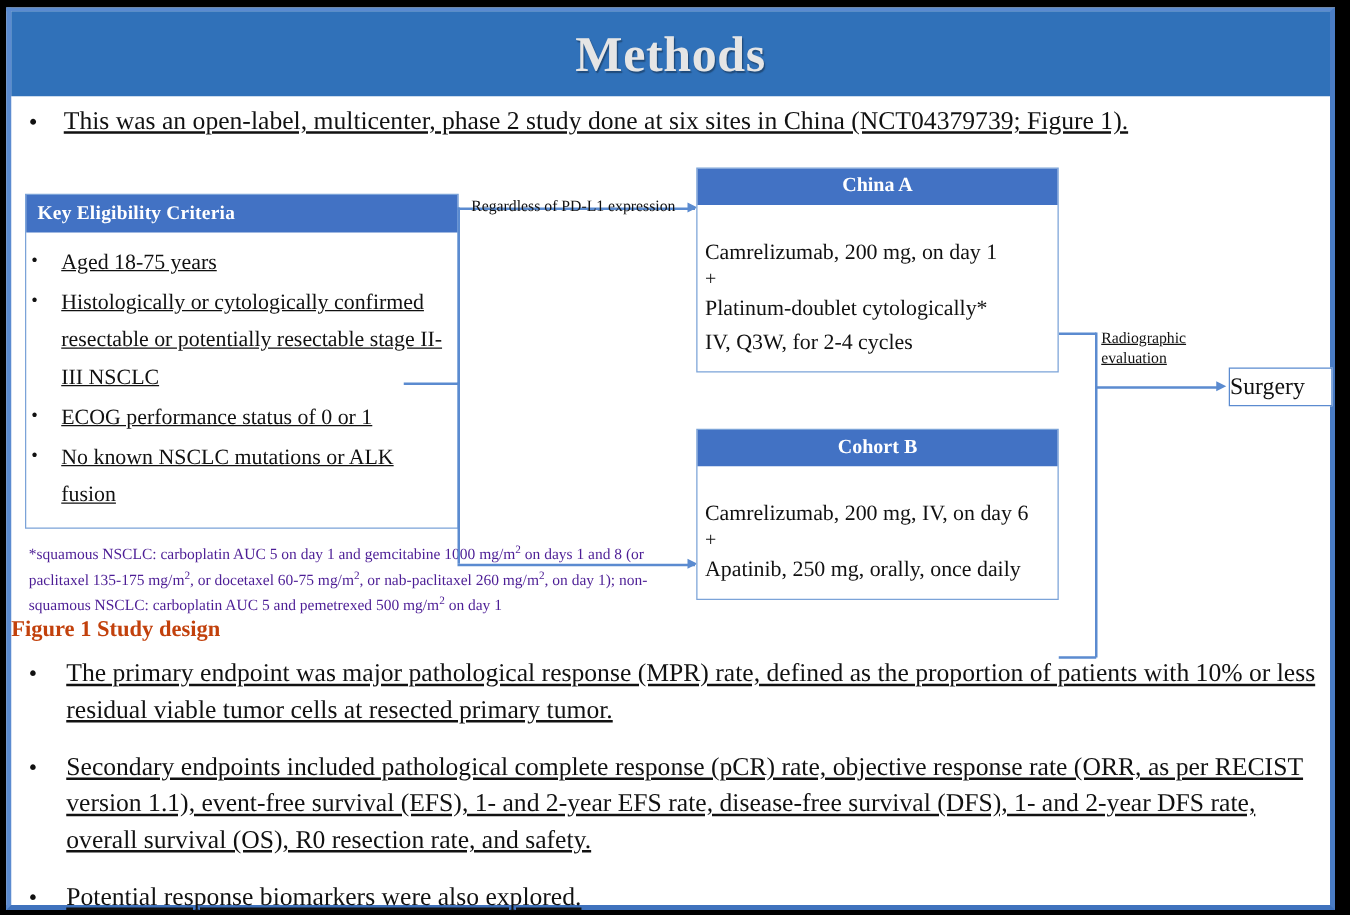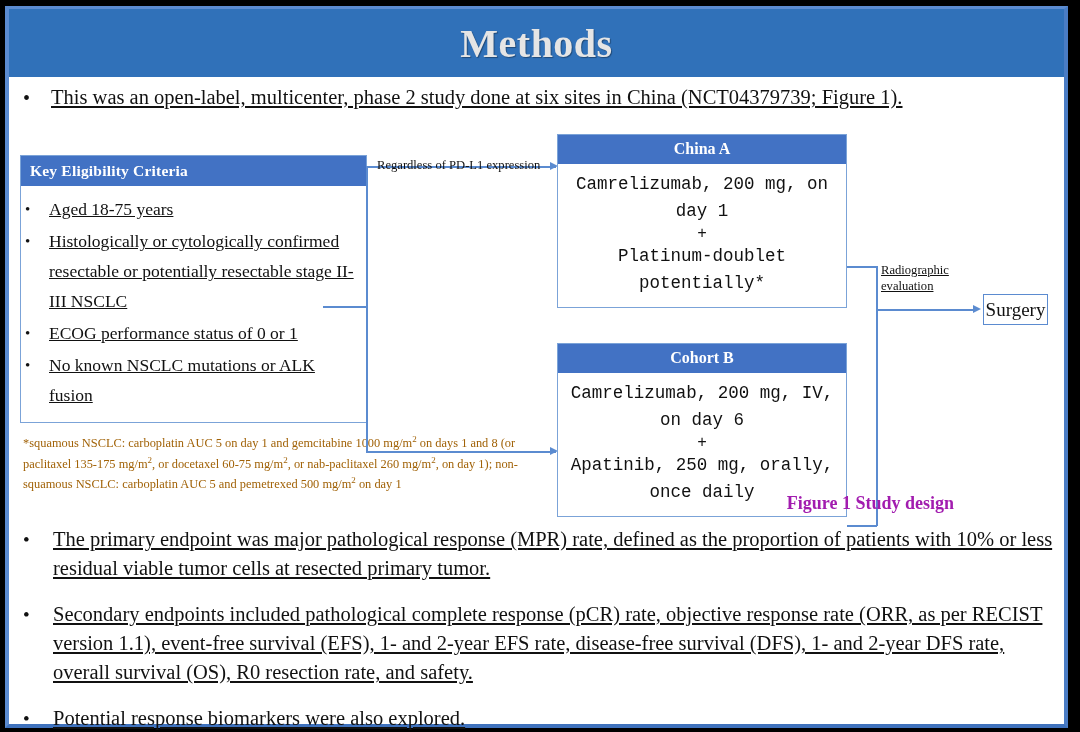--- a/index.html
+++ b/index.html
@@ -92,60 +92,59 @@
   #elig-body .bullet-row{ margin-bottom:2px; }
   #elig-body .bullet-dot{ width:24px; font-size:15px; line-height:30px; }
   #elig-body .bullet-text{ font-size:17.5px; line-height:30px; }
   
   #figure-note{
     position:absolute;
     left:14px; top:310px;
     width:528px;
     font-size:12.4px;
     line-height:16.5px;
-    color:#a16207;
+    color:#4c1d95;
     text-align:left;
   }
   #figure-note sup{ font-size:9px; vertical-align:super; }
   
   .cohort-card{
     position:absolute;
     width:290px;
     border:1px solid #7ba3d8;
     box-sizing:border-box;
     background:#fff;
   }
   .cohort-head{
     background:#4272c4;
     color:#fff;
     font-size:16px;
     font-weight:bold;
     text-align:center;
     padding:5px 0 6px 0;
   }
   .cohort-body{
-    padding:7px 6px 10px 6px;
-    text-align:center;
+    padding:24px 6px 10px 6px;
+    text-align:left;
     font-size:17.5px;
     line-height:27px;
     color:#111;
-    font-family:Liberation Mono, monospace;
   }
   .cohort-body .plus{ line-height:18px; font-size:16px; }
   #cohort-a{ left:548px; top:13px; }
   #cohort-b{ left:548px; top:222px; }
   
   #surgery-box{
     position:absolute;
     left:974px; top:173px;
-    width:65px; height:31px;
+    width:83px; height:31px;
     border:1.5px solid #5b8bd0;
     box-sizing:border-box;
     background:#fff;
-    display:flex;align-items:center;justify-content:center;
+    display:flex;align-items:center;justify-content:flex-start;
     font-size:19px;color:#111;
   }
   
   .arrow-label{
     position:absolute;
     font-size:12.6px;
     line-height:16px;
     color:#111;
     text-align:left;
   }
@@ -161,24 +160,24 @@
     width:0;height:0;
     border-top:4.5px solid transparent;
     border-bottom:4.5px solid transparent;
     border-left:8px solid #5b8bd0;
   }
   
   #figure-caption{
     position:absolute;
     left:0; top:484px;
     width:945px;
-    text-align:right;
+    text-align:left;
     font-size:18px;
     font-weight:bold;
-    color:#a21caf;
+    color:#c2410c;
   }
   
   #bottom-bullets{
     position:absolute;
     left:14px; top:516px;
     width:1032px;
   }
   #bottom-bullets .bullet-row{ margin-bottom:17px; }
   #bottom-bullets .bullet-dot{ width:30px; font-size:19px; line-height:29px; }
   #bottom-bullets .bullet-text{ font-size:20.5px; line-height:29px; }
@@ -241,21 +240,22 @@
     <div class="ln h" style="left:838px; top:404px; width:30px;"></div>
     <div class="ln v" style="left:867px; top:145px; height:260px;"></div>
     <div class="ln h" style="left:867px; top:188px; width:100px;"></div>
     <div class="arrowhead" style="left:964px; top:184px;"></div>
 
     <div class="cohort-card" id="cohort-a">
       <div class="cohort-head">China A</div>
       <div class="cohort-body">
         <div>Camrelizumab, 200 mg, on day 1</div>
         <div class="plus">+</div>
-        <div>Platinum-doublet potentially*</div>
+        <div>Platinum-doublet cytologically*</div>
+        <div>IV, Q3W, for 2-4 cycles</div>
       </div>
     </div>
 
     <div class="cohort-card" id="cohort-b">
       <div class="cohort-head">Cohort B</div>
       <div class="cohort-body">
         <div>Camrelizumab, 200 mg, IV, on day 6</div>
         <div class="plus">+</div>
         <div>Apatinib, 250 mg, orally, once daily</div>
       </div>

